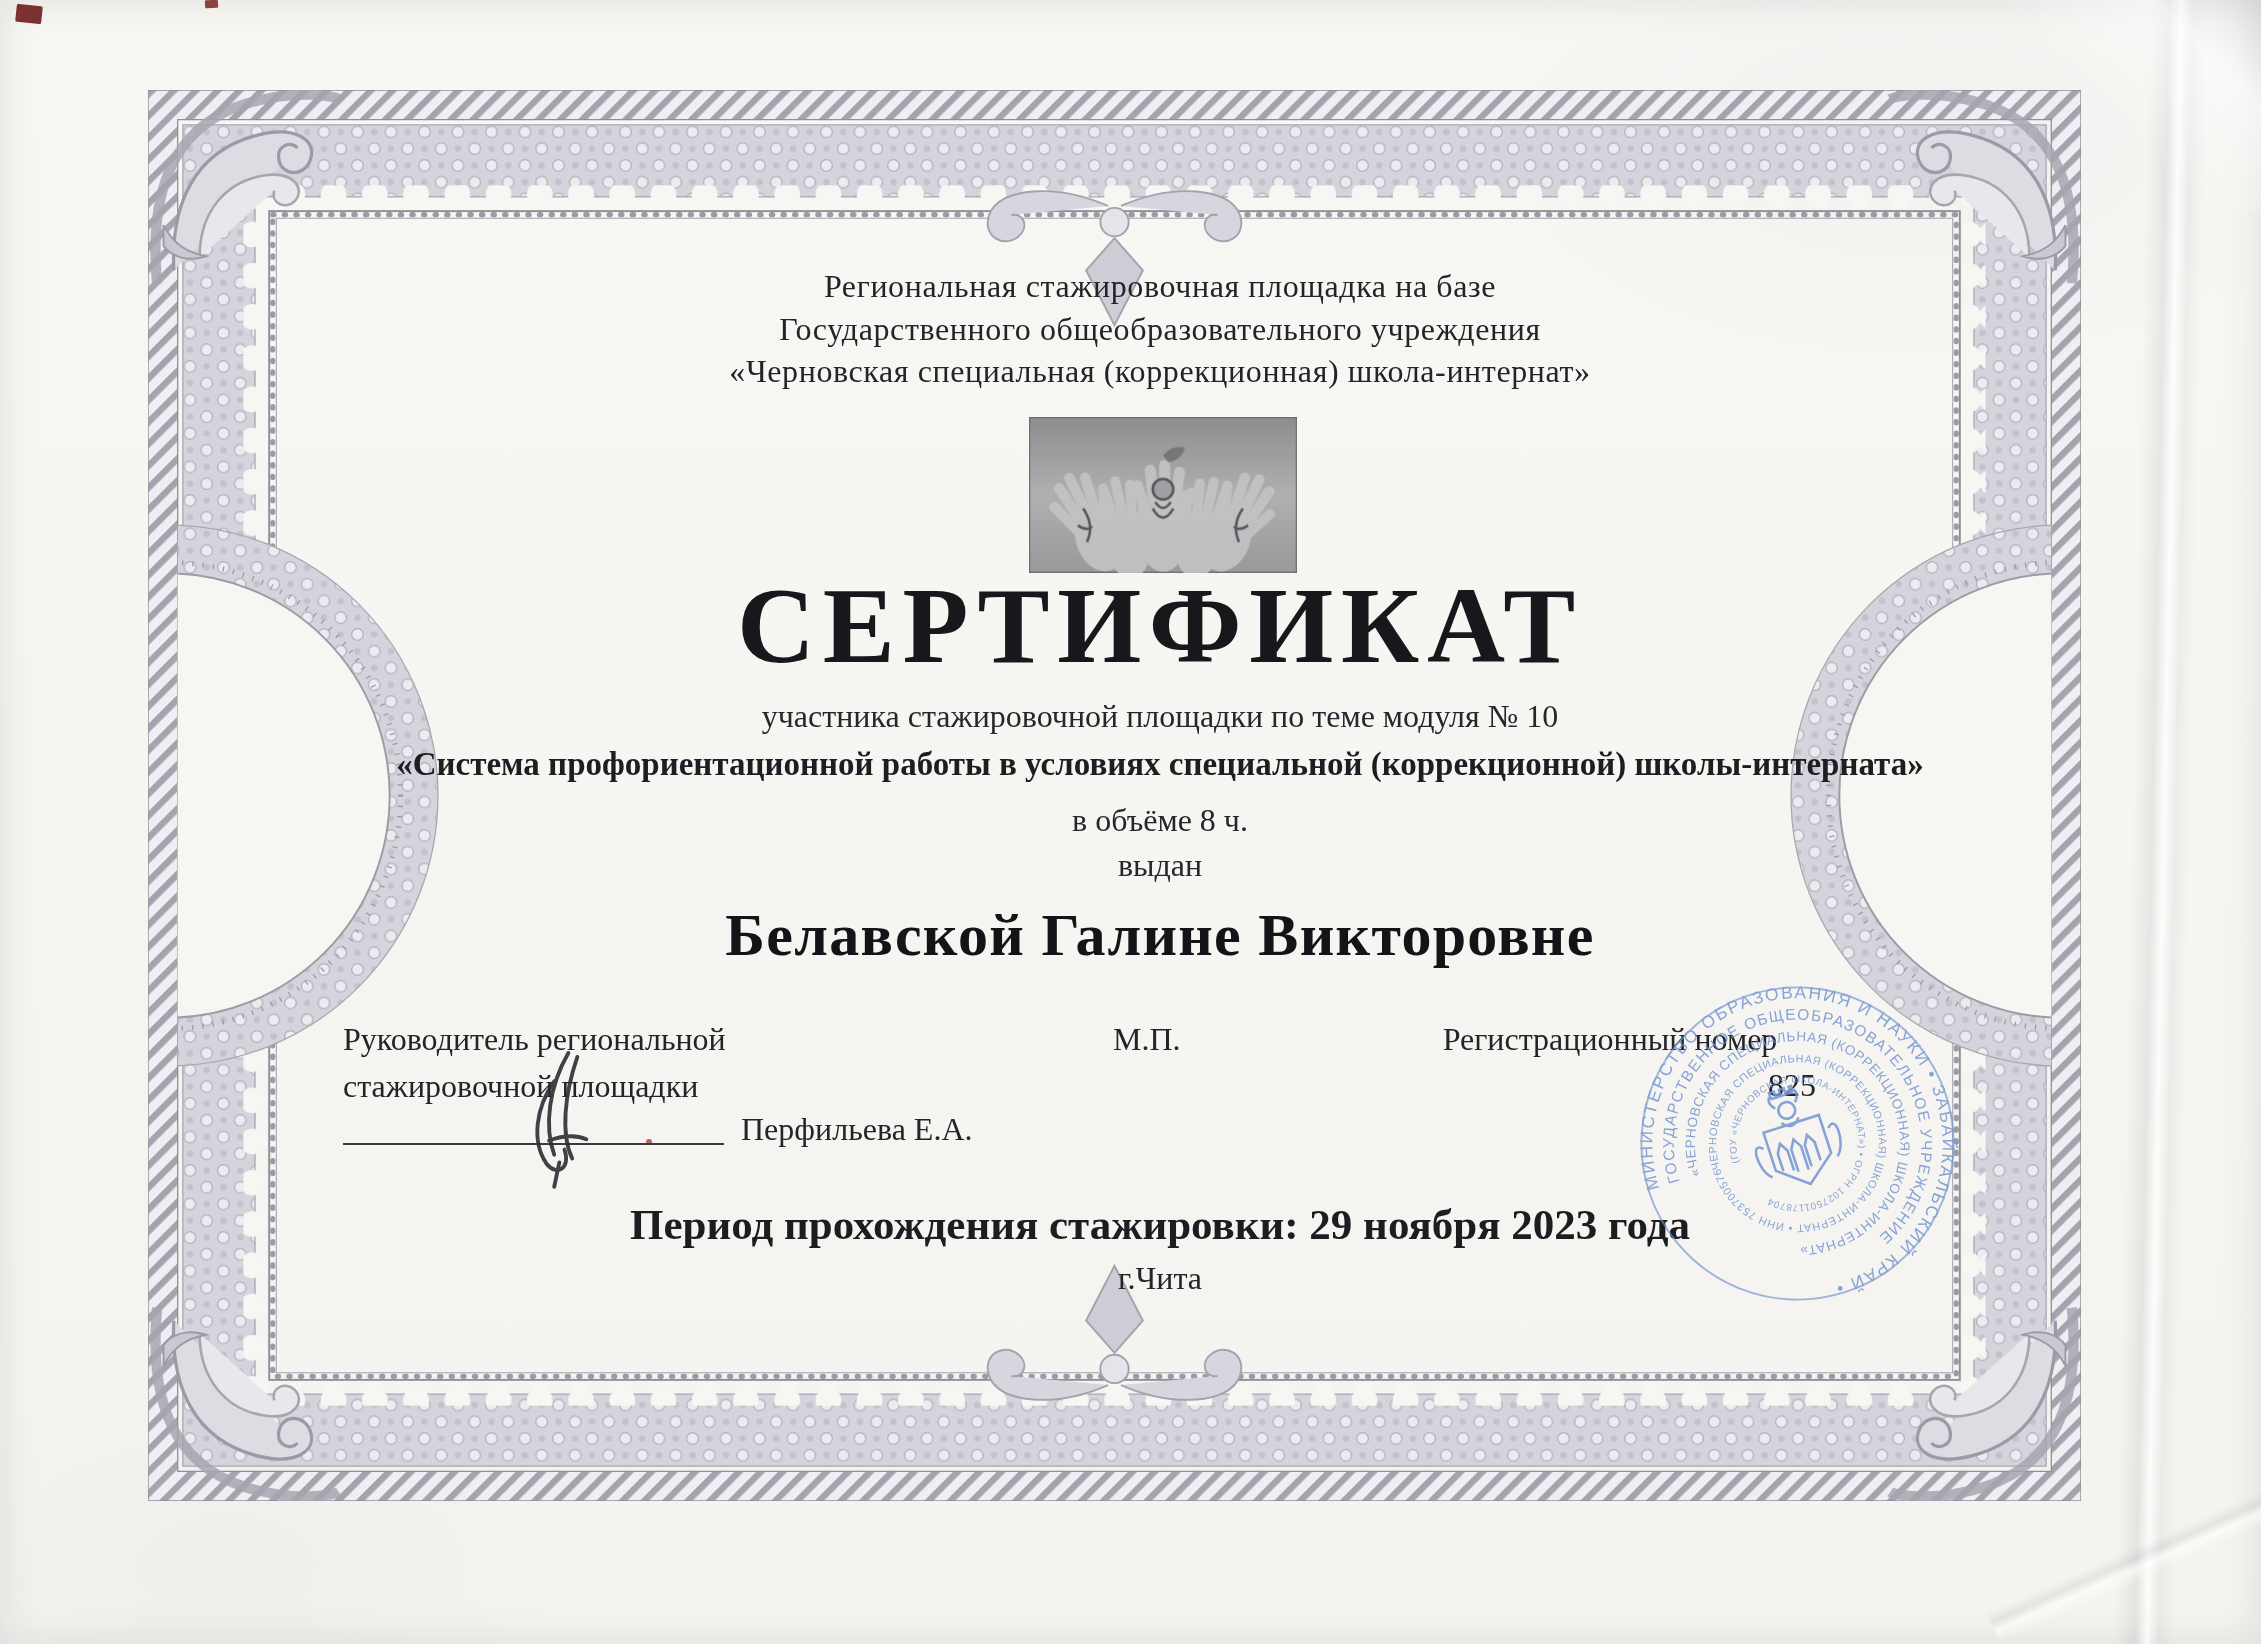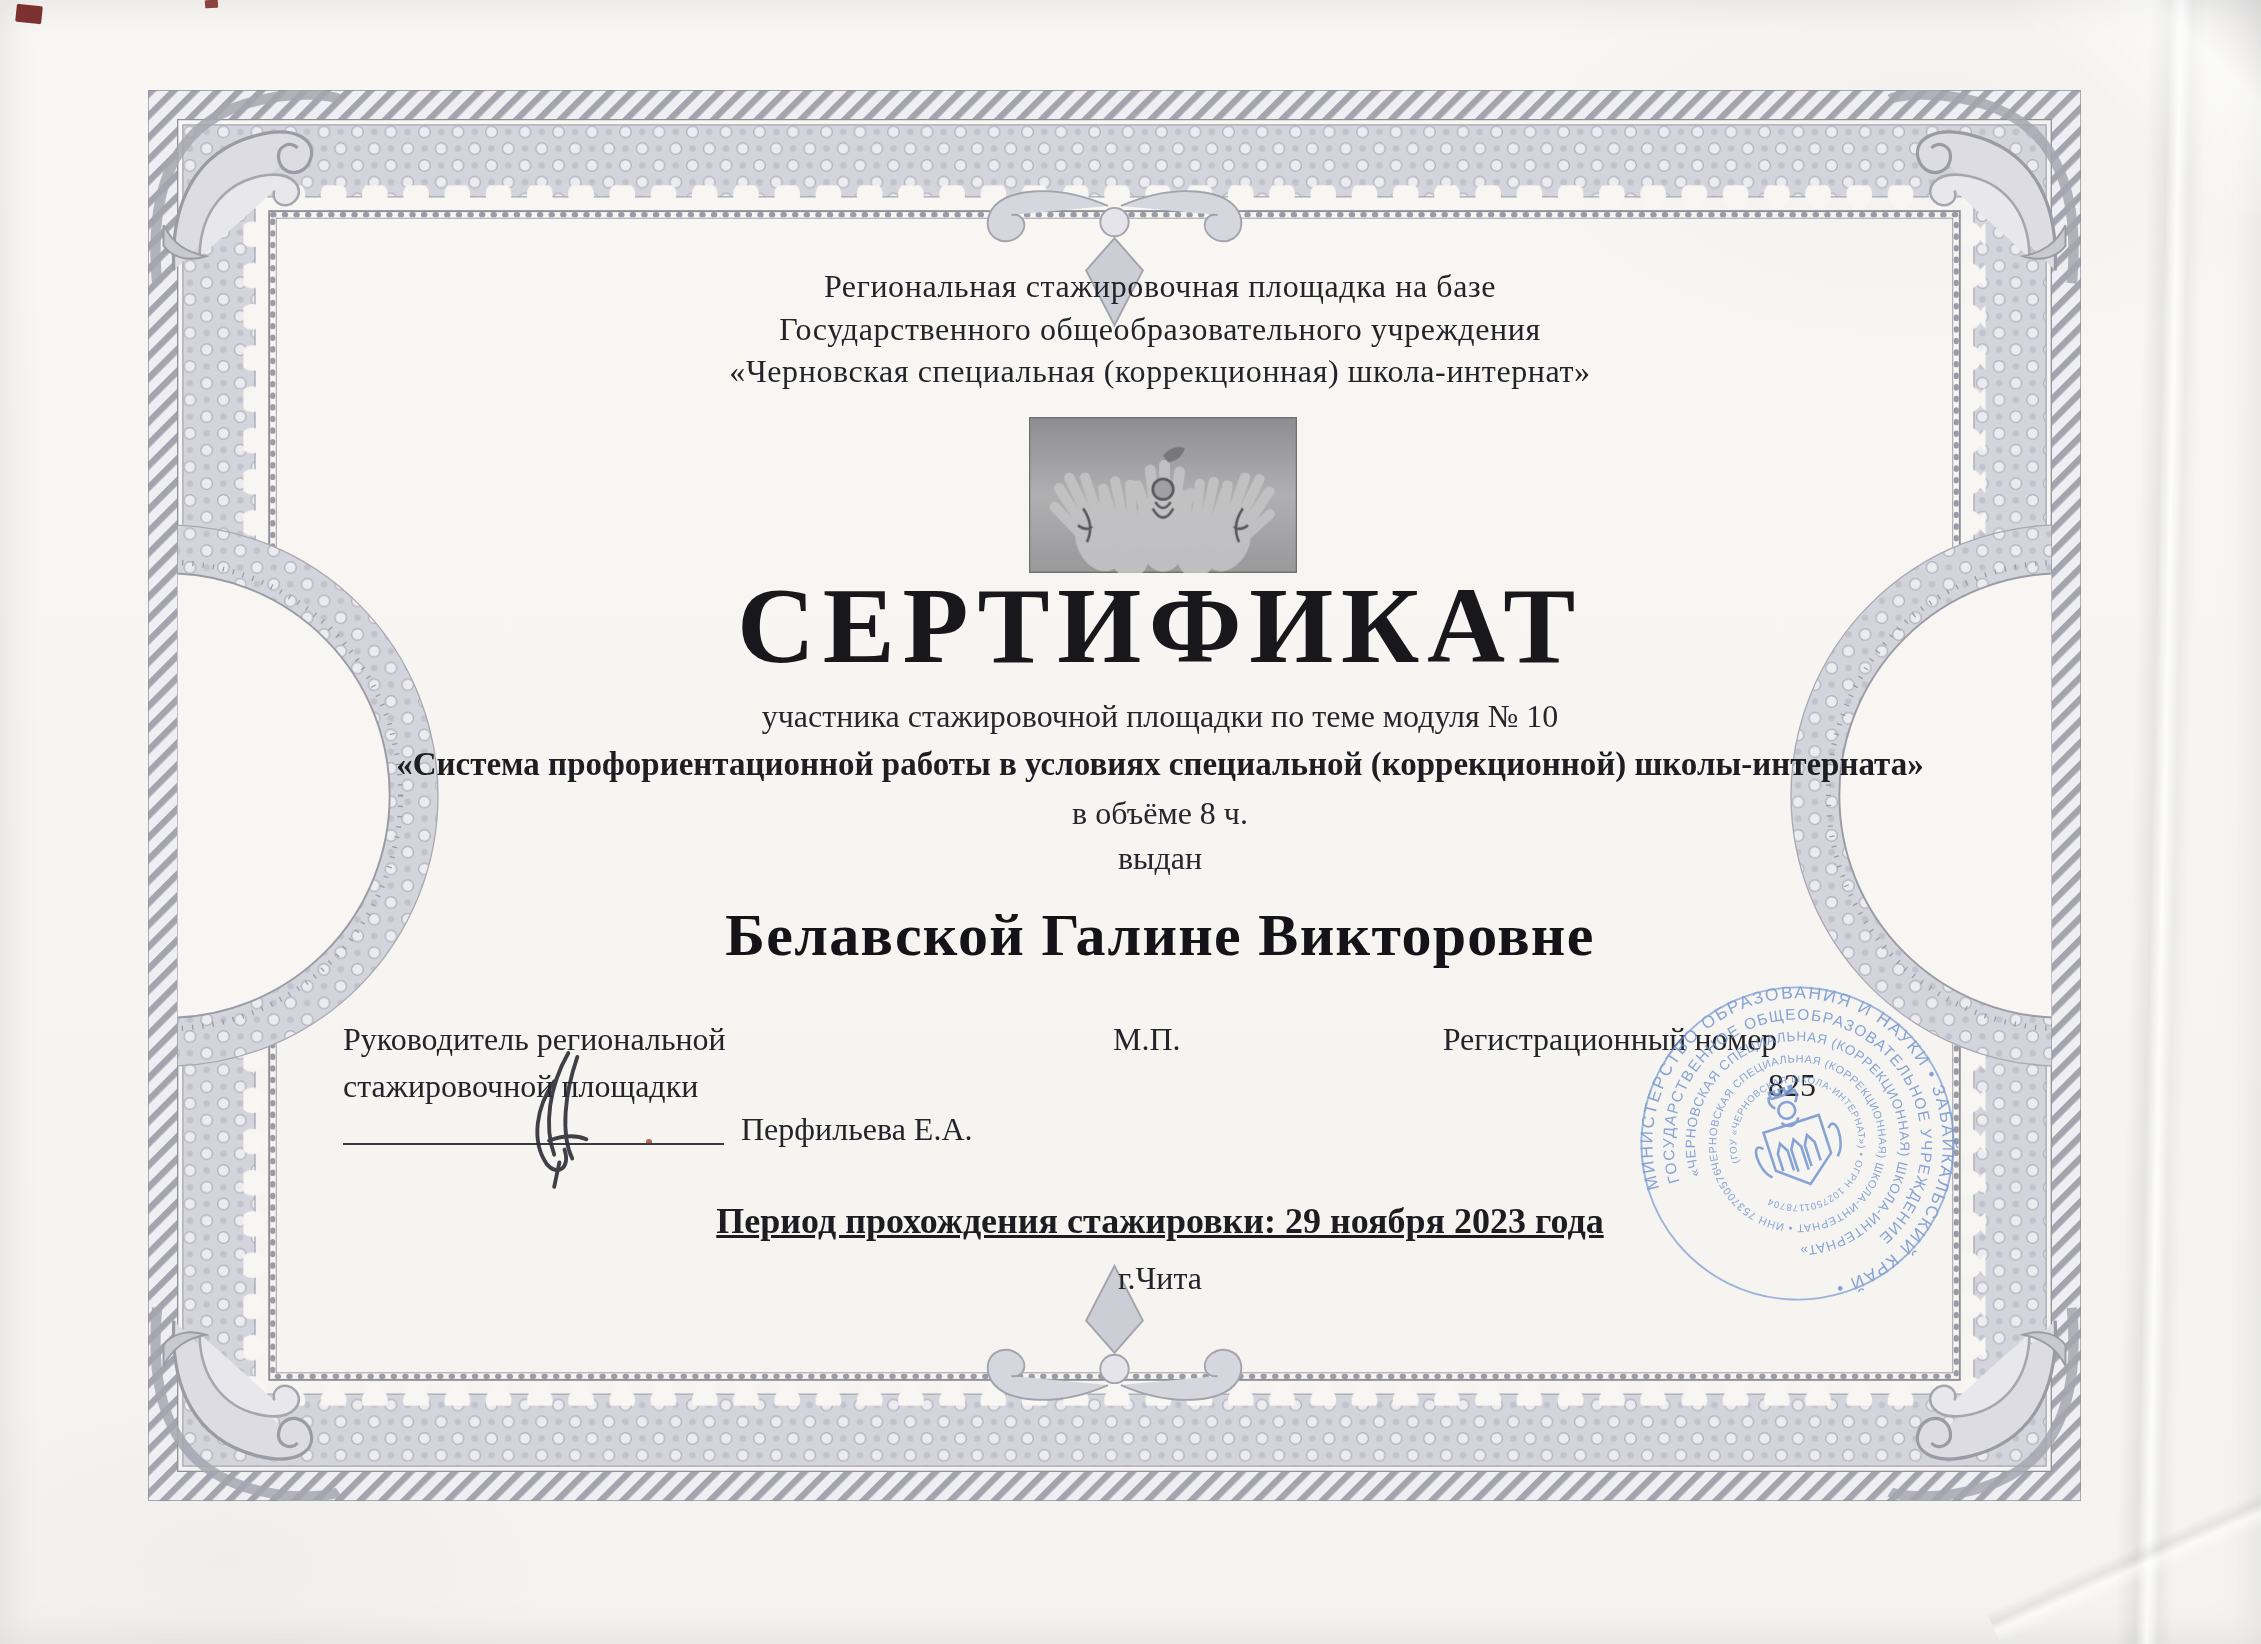--- a/index.html
+++ b/index.html
@@ -15,24 +15,24 @@
     color:#1b1b1e;
     box-shadow:inset 0 0 39px rgba(120,120,125,.18);
   }
   .abs{position:absolute;}
   .ctext{position:absolute;left:271px;width:1778px;text-align:center;}
   .org-line{font-size:32px;letter-spacing:0.6px;color:#23232a;}
   .title{font-size:108px;font-weight:bold;letter-spacing:7.7px;color:#17171c;
          font-stretch:condensed;line-height:1;}
   .subtitle{font-size:32px;color:#26262c;}
   .theme{font-size:33px;font-weight:bold;color:#1d1d22;}
-  .volume,.issued{font-size:32px;color:#26262c;}
+  .volume,.issued{font-size:32px;color:#26262c;margin-top:7px;}
   .recipient{font-size:60px;font-weight:bold;letter-spacing:1.3px;color:#141418;}
   .small-line{font-size:32px;color:#23232a;margin-top:8px;}
-  .bold-line{font-size:36px;font-weight:bold;color:#1c1c21;text-decoration:underline;}
+  .bold-line{font-size:43px;font-weight:bold;color:#1c1c21;}
   .sig-line{border-bottom:2.6px solid #3a3a40;height:28px;}
   .crease-right{left:2132px;top:-13px;width:58px;height:1675px;
     background:linear-gradient(90deg,transparent 0%,rgba(90,90,95,.10) 35%,rgba(255,255,255,.75) 55%,rgba(120,120,125,.08) 75%,transparent 100%);
     transform:rotate(1.2deg);}
   .crease-corner{right:0;top:0;width:271px;height:213px;
     background:linear-gradient(225deg,rgba(110,110,118,.14) 0%,rgba(255,255,255,.5) 22%,transparent 55%);}
   .crease-br{right:-26px;bottom:39px;width:309px;height:90px;
     background:linear-gradient(180deg,transparent 38%,rgba(120,120,128,.12) 50%,rgba(255,255,255,.6) 60%,transparent 75%);
     transform:rotate(-24deg);}
   .ink-mark1{left:15.5px;top:5.2px;width:26px;height:18px;background:#6e1c19;transform:rotate(6deg);opacity:.9;border-radius:1.9px;}

